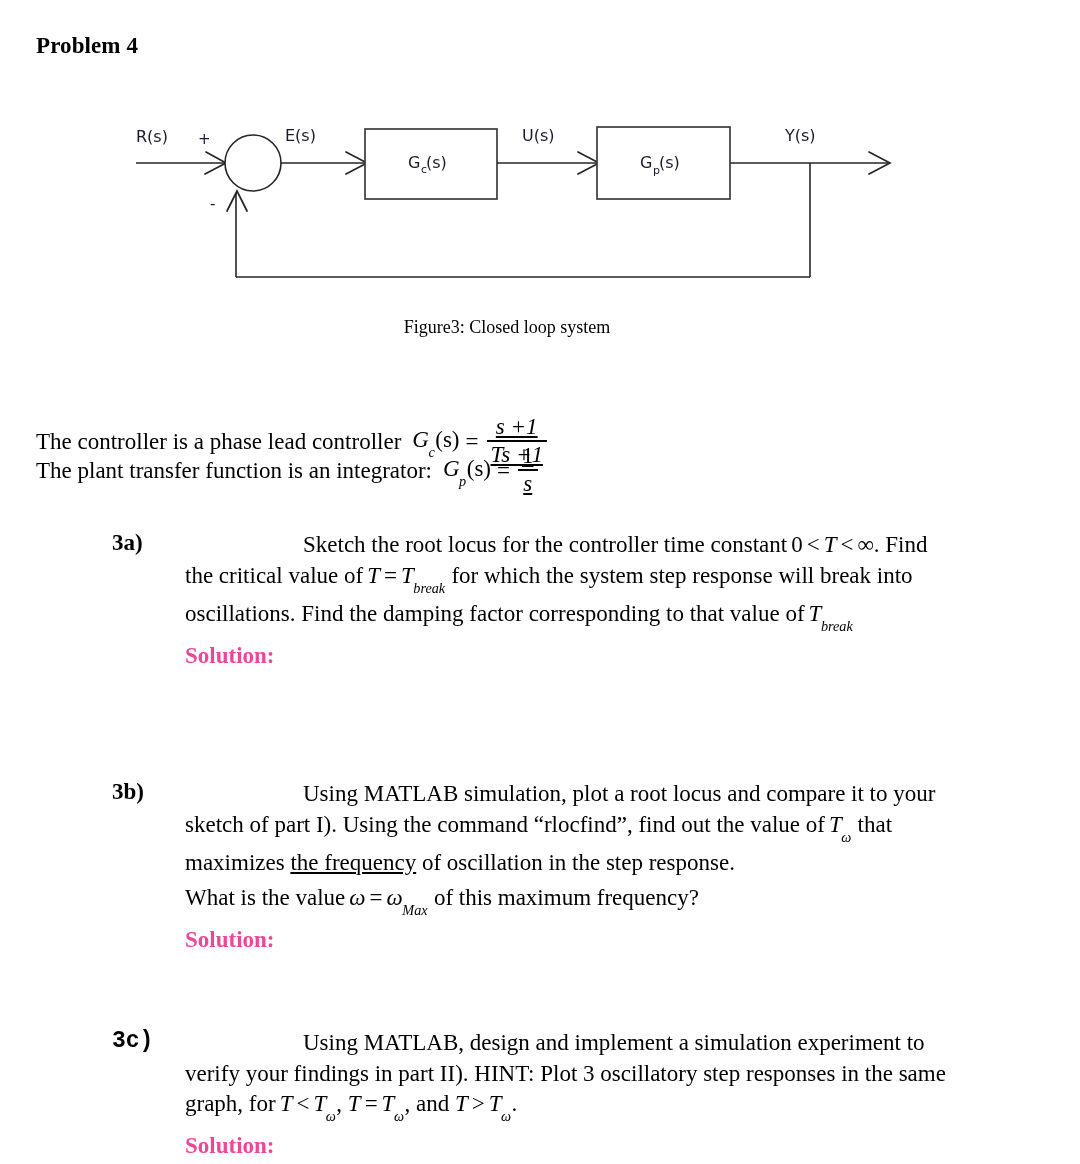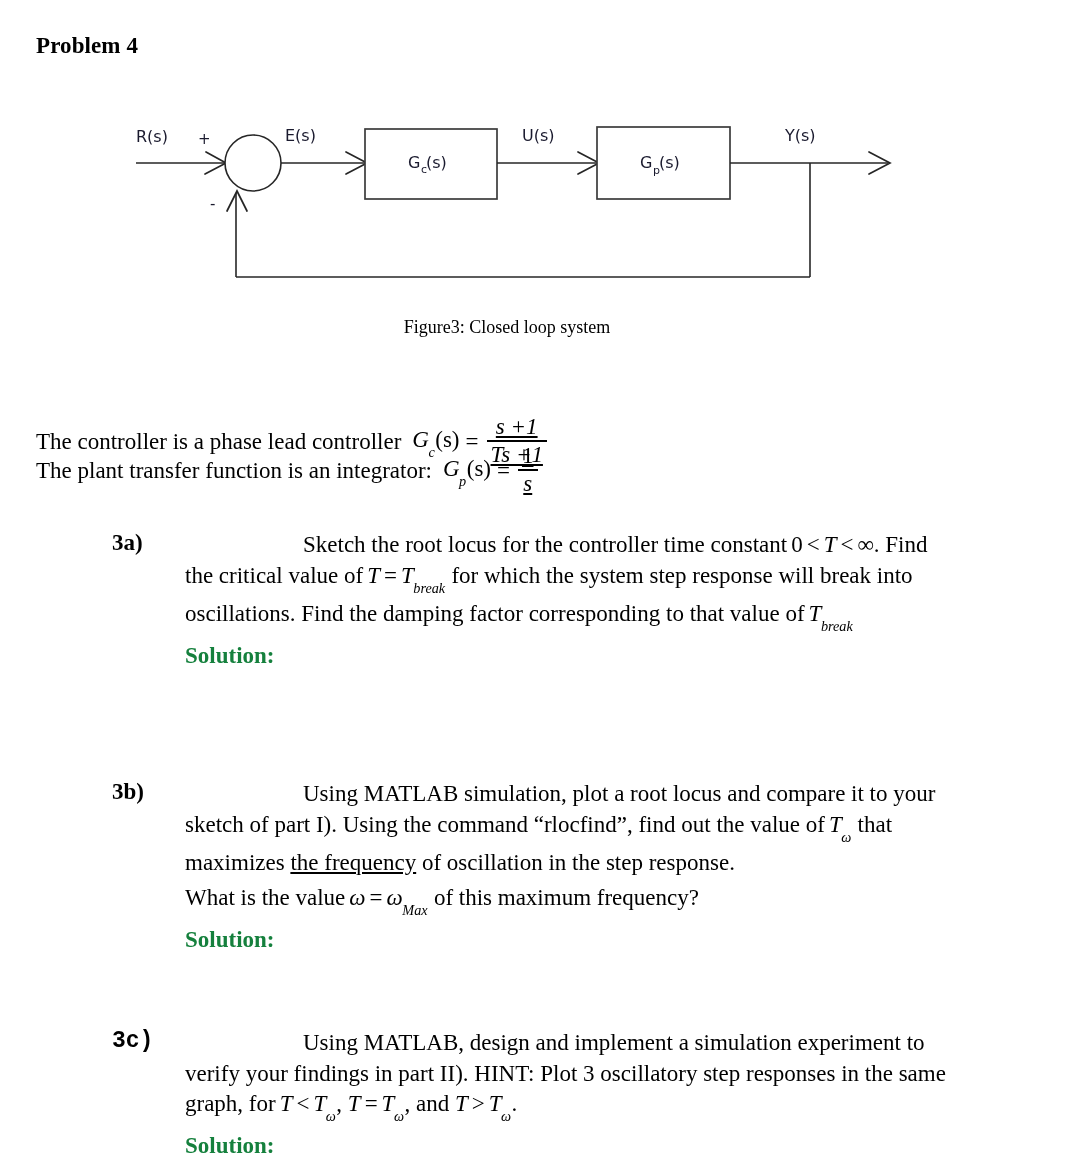--- a/index.html
+++ b/index.html
@@ -132,21 +132,21 @@
   }
   .qbody {
     position: absolute;
     left: 185px;
     width: 772px;
     font-size: 23px;
     line-height: 30.5px;
   }
   .firstindent { display: inline-block; width: 118px; }
   .solution {
-    color: #15803d;
+    color: #ec4899;
     font-weight: bold;
     font-size: 23px;
   }
   .uline { text-decoration: underline; margin-top: 28px; }
   .mathsp { margin: 0 2px; }
   .nbreak { white-space: nowrap; }
 </style>
 </head>
 <body>
 

